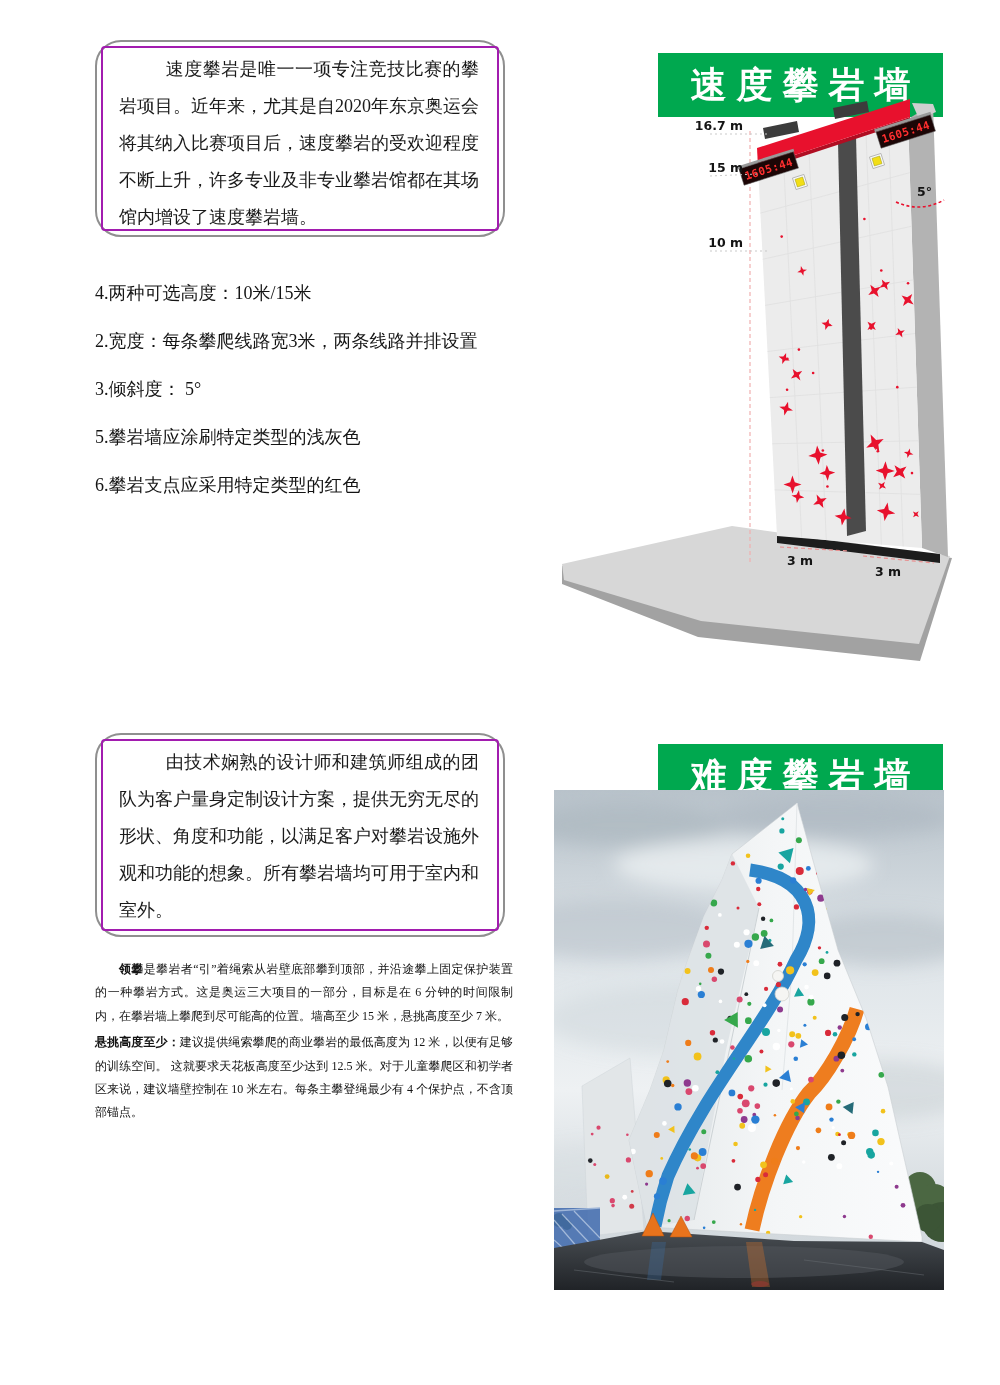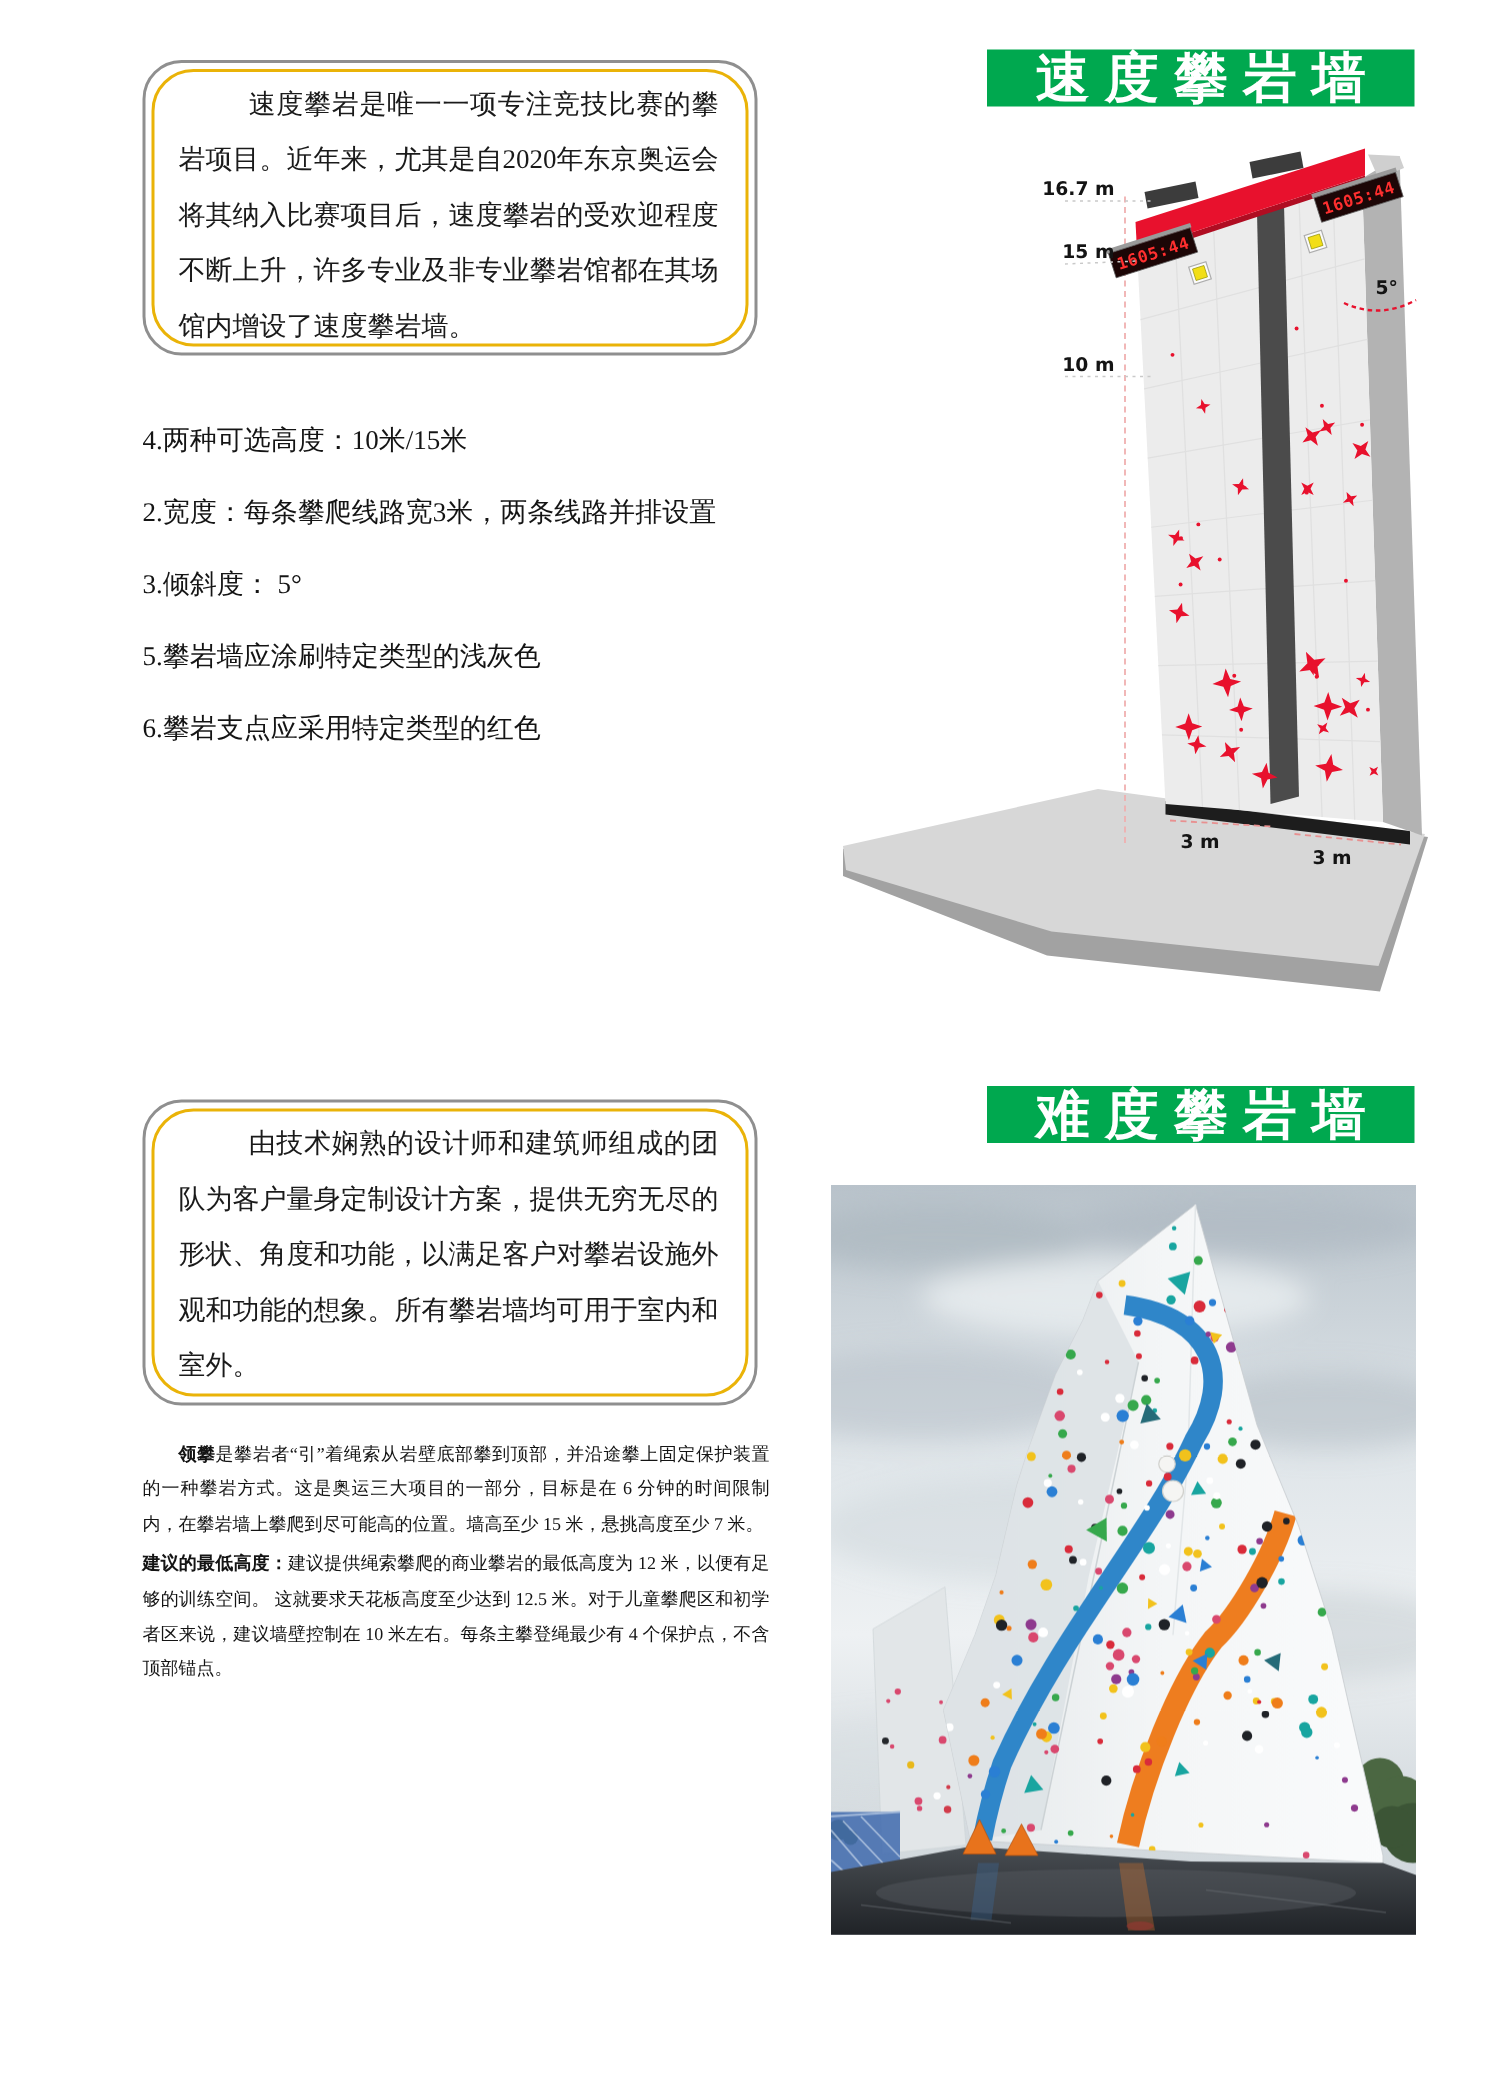--- a/index.html
+++ b/index.html
@@ -6,43 +6,44 @@
   body{
     width:1000px;height:1385px;position:relative;background:#ffffff;overflow:hidden;
     font-family:"Liberation Serif","DejaVu Serif",serif;color:#111;
   }
   
   .dbox{
     position:absolute;left:95px;width:410px;box-sizing:border-box;
     border:2px solid #8f8f8f;border-radius:26px;padding:4px;background:#fff;
   }
   .dbox-inner{
-    border:2px solid #eab308;border-radius:28px;box-sizing:border-box;
+    border:2px solid #a21caf;border-radius:4px;box-sizing:border-box;
     padding:3px 18px 3px 16px;height:100%;
   }
   .dbox p{
     margin:0;font-size:18px;line-height:37px;text-indent:2.6em;
     text-align:justify;color:#1a1a1a;
   }
   
   .req{position:absolute;left:95px;top:280px;width:425px;font-size:18px;color:#141414;}
   .req .head{margin:0 0 15px 0;line-height:26px;}
   .req .item{margin:0 0 22px 0;line-height:26px;}
   
   .lead{position:absolute;left:95px;top:958px;width:418px;font-size:12px;color:#141414;}
   .lead p{margin:0;line-height:23.4px;text-align:justify;}
   .lead p.ind{text-indent:2em;}
   .lead .b{font-weight:bold;}
   .lead p.last{margin-top:3px;}
   
   .banner{
-    position:absolute;left:658px;width:285px;height:38px;background:#00a84f;
+    position:absolute;left:658px;width:285px;height:64px;background:#00a84f;
     color:#fff;font-family:"Liberation Sans","DejaVu Sans",sans-serif;font-weight:bold;
     font-size:36px;letter-spacing:10px;display:flex;align-items:center;justify-content:center;
     text-indent:10px;
+    margin-top:20px;
   }
   #banner-speed{top:33px;}
   #banner-lead{top:724px;}
   
   #speed-diagram{position:absolute;left:560px;top:95px;width:440px;height:585px;}
   #photo{position:absolute;left:554px;top:790px;width:390px;height:500px;}
   svg text.m{
     font-family:"DejaVu Sans","Liberation Sans",sans-serif;font-weight:bold;
     font-size:12.5px;fill:#141414;
   }
@@ -69,21 +70,21 @@
 </div>
 
 <div class="dbox" style="top:733px;height:204px;">
   <div class="dbox-inner">
     <p>由技术娴熟的设计师和建筑师组成的团队为客户量身定制设计方案，提供无穷无尽的形状、角度和功能，以满足客户对攀岩设施外观和功能的想象。所有攀岩墙均可用于室内和室外。</p>
   </div>
 </div>
 
 <div class="lead">
   <p class="ind"><span class="b">领攀</span><span>是攀岩者“引”着绳索从岩壁底部攀到顶部，并沿途攀上固定保护装置的一种攀岩方式。这是奥运三大项目的一部分，目标是在 6 分钟的时间限制内，在攀岩墙上攀爬到尽可能高的位置。墙高至少 15 米，悬挑高度至少 7 米。</span></p>
-  <p class="last"><span class="b">建议的最低高度：</span><span>建议提供绳索攀爬的商业攀岩的最低高度为 12 米，以便有足够的训练空间。 这就要求天花板高度至少达到 12.5 米。对于儿童攀爬区和初学者区来说，建议墙壁控制在 10 米左右。每条主攀登绳最少有 4 个保护点，不含顶部锚点。</span></p>
+  <p class="last"><span class="b">悬挑高度至少：</span><span>建议提供绳索攀爬的商业攀岩的最低高度为 12 米，以便有足够的训练空间。 这就要求天花板高度至少达到 12.5 米。对于儿童攀爬区和初学者区来说，建议墙壁控制在 10 米左右。每条主攀登绳最少有 4 个保护点，不含顶部锚点。</span></p>
 </div>
 
 <div class="banner" id="banner-speed">
   <span>速度攀岩墙</span>
 </div>
 <div class="banner" id="banner-lead">
   <span>难度攀岩墙</span>
 </div>
 
 <svg id="speed-diagram" viewBox="0 0 440 585">

